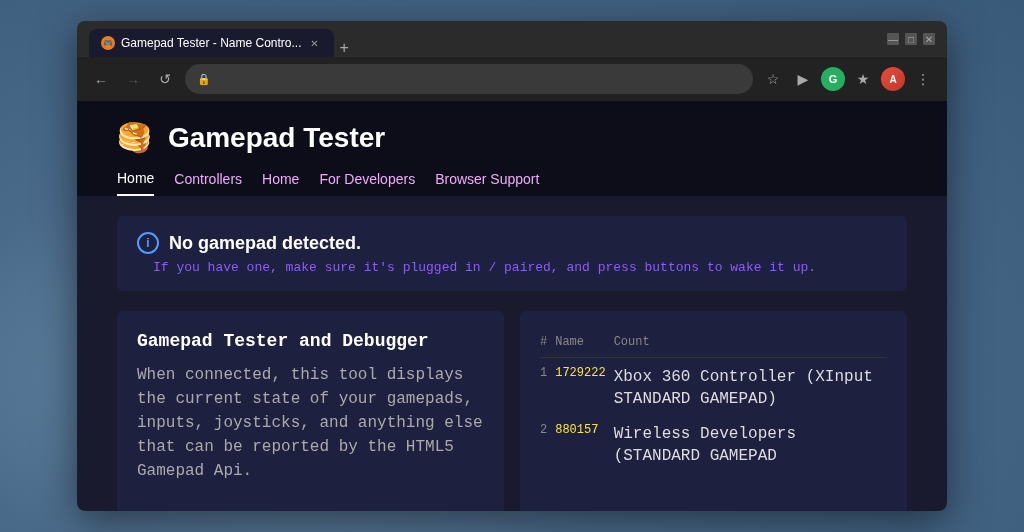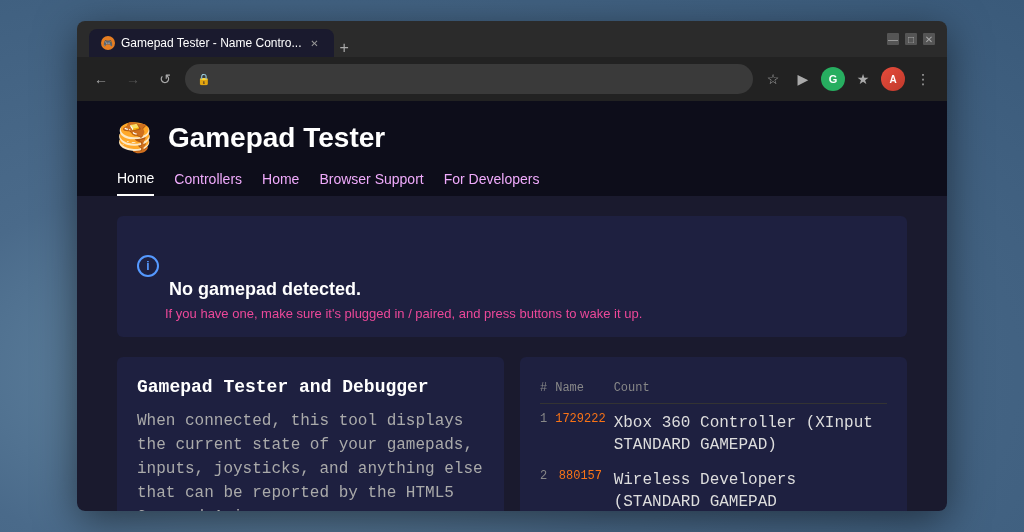--- a/index.html
+++ b/index.html
@@ -258,26 +258,26 @@
       align-items: center;
       justify-content: center;
       font-size: 12px;
       font-weight: bold;
       flex-shrink: 0;
     }
     .alert-title {
       font-size: 18px;
       font-weight: bold;
       color: white;
-      margin-top: 47px;
     }
     .alert-body {
-      color: #ec4899;
+      color: #8b5cf6;
       font-size: 13px;
-      margin-left: 28px;
+      margin-left: 16px;
+      font-family: Liberation Mono, monospace;
     }
 
     
     .two-col {
       display: grid;
       grid-template-columns: 1fr 1fr;
       gap: 16px;
       font-family: Liberation Mono, monospace;
     }
     .card {
@@ -322,21 +322,21 @@
       color: #888;
       padding: 4px 8px 8px 0;
       border-bottom: 1px solid #333;
       font-weight: normal;
     }
     .tc-table td {
       padding: 8px 8px 4px 0;
       vertical-align: top;
     }
     .tc-table td:first-child { color: #888; }
-    .tc-count { color: #f97316; text-align: center; }
+    .tc-count { color: #fde047; }
     .tc-name { color: #ddd; font-size: 16px; line-height: 1.4; }
   </style>
 </head>
 <body>
 
 <div class="browser-window">
 
   <div class="title-bar">
     <div class="tab-area">
       <div class="tab active">
@@ -374,22 +374,22 @@
 
     <div class="site-header">
       <div class="site-logo-area">
         <div class="logo-icon">🥞</div>
         <h1 class="site-title">Gamepad Tester</h1>
       </div>
       <nav class="site-nav">
         <a class="site-nav-item active">Home</a>
         <a class="site-nav-item">Controllers</a>
         <a class="site-nav-item">Home</a>
+        <a class="site-nav-item">For Developers</a>
         <a class="site-nav-item">Browser Support</a>
-        <a class="site-nav-item">For Developers</a>
       </nav>
     </div>
 
     <div class="main-content">
 
       <div class="alert-box">
         <div class="alert-header">
           <div class="alert-icon">i</div>
           <span class="alert-title">No gamepad detected.</span>
         </div>

